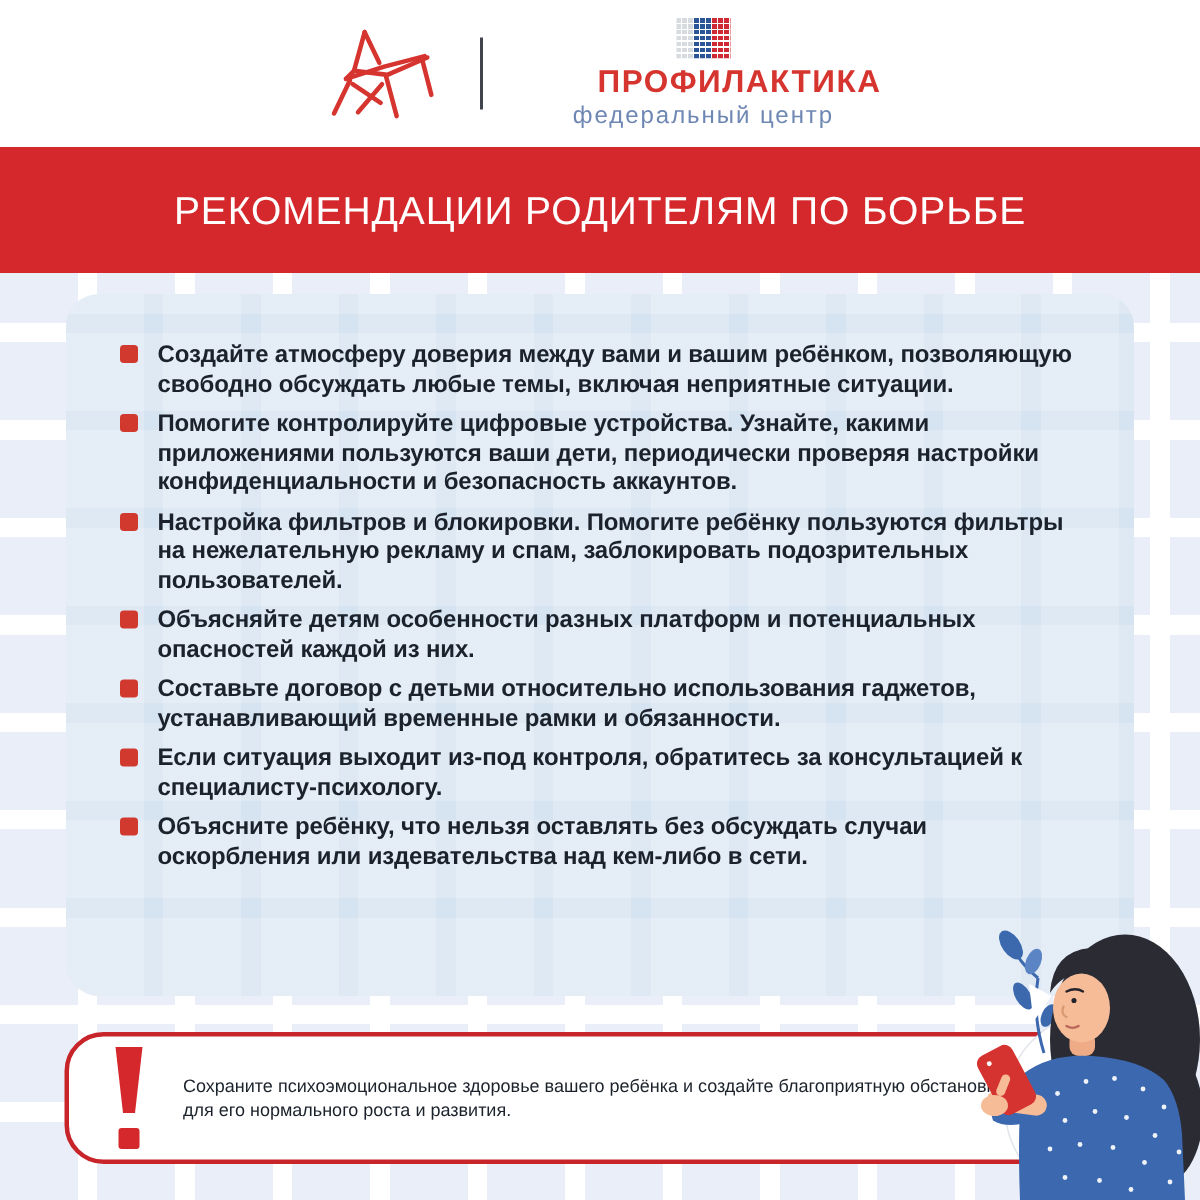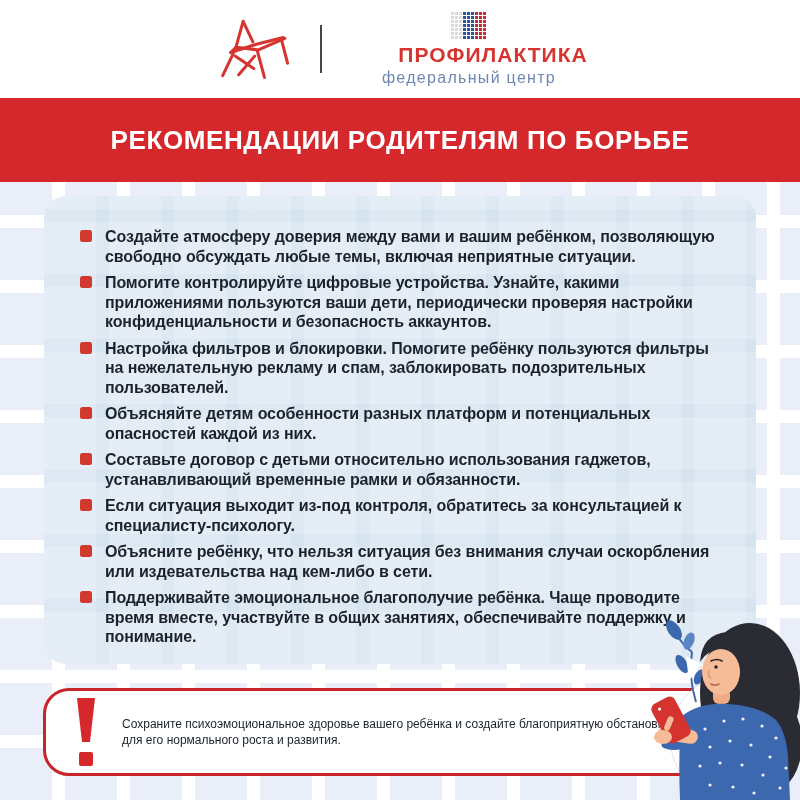--- a/index.html
+++ b/index.html
@@ -26,21 +26,21 @@
       repeating-linear-gradient(90deg, rgba(0,0,0,0) 0 3px, #ffffff 3px 4px),
       repeating-linear-gradient(0deg, rgba(0,0,0,0) 0 3px, #ffffff 3px 4px),
       linear-gradient(90deg, #d7dbe0 0 12px, #2b5597 12px 24px, #cf2a33 24px 36px);
   }
   .brand-name{font-size:21px;font-weight:bold;color:#d6342f;letter-spacing:1px;margin-left:48px;}
   .brand-sub{font-size:16px;color:#6e87b3;letter-spacing:1.3px;margin-top:2px;}
 
   
   .banner{position:absolute;left:0;top:98px;width:800px;height:84px;background:#d5282c;
     display:flex;flex-direction:column;justify-content:center;align-items:center;gap:6px;}
-  .banner-line{color:#ffffff;font-weight:bold;font-size:26px;letter-spacing:0.6px;white-space:nowrap;text-align:right;}
+  .banner-line{color:#ffffff;font-weight:normal;font-size:26px;letter-spacing:0.6px;white-space:nowrap;text-align:right;}
 
   
   .card{position:absolute;left:44px;top:196px;width:712px;height:468px;border-radius:22px;
     background-color:#d6e3f1;
     background-image:
       repeating-linear-gradient(0deg, rgba(255,255,255,0.20) 0 52px, rgba(255,255,255,0) 52px 65px),
       repeating-linear-gradient(90deg, rgba(255,255,255,0.20) 0 52px, rgba(255,255,255,0) 52px 65px);
     padding:15px 18px 10px 20px;box-sizing:border-box;}
   .rec-list{list-style:none;margin:16px;padding:0;display:flex;flex-direction:column;gap:7px;}
   .rec-item{display:flex;gap:13px;}
@@ -110,25 +110,21 @@
       <li class="rec-item">
         <span class="bullet"></span>
         <span class="rec-text">Составьте договор с детьми относительно использования гаджетов, устанавливающий временные рамки и обязанности.</span>
       </li>
       <li class="rec-item">
         <span class="bullet"></span>
         <span class="rec-text">Если ситуация выходит из-под контроля, обратитесь за консультацией к специалисту-психологу.</span>
       </li>
       <li class="rec-item">
         <span class="bullet"></span>
-        <span class="rec-text">Объясните ребёнку, что нельзя ситуация без внимания случаи оскорбления или издевательства над кем-либо в сети.</span>
-      </li>
-      <li class="rec-item">
-        <span class="bullet"></span>
-        <span class="rec-text">Поддерживайте эмоциональное благополучие ребёнка. Чаще проводите время вместе, участвуйте в общих занятиях, обеспечивайте поддержку и понимание.</span>
+        <span class="rec-text">Объясните ребёнку, что нельзя оставлять без обсуждать случаи оскорбления или издевательства над кем-либо в сети.</span>
       </li>
     </ul>
   </div>
 
   <div class="note-box">
     <svg class="excl-icon" width="32" height="72" viewBox="0 0 32 72">
       <path d="M7,2 L25,2 L20,46 L12,46 Z" fill="#d5282c"></path>
       <rect x="9" y="56" width="14" height="14" rx="2" fill="#d5282c"></rect>
     </svg>
     <div class="note-text">Сохраните психоэмоциональное здоровье вашего ребёнка и создайте благоприятную обстановку для его нормального роста и развития.</div>

